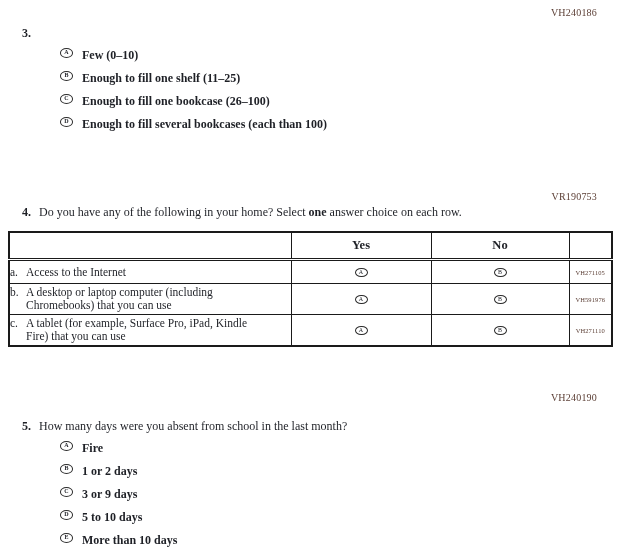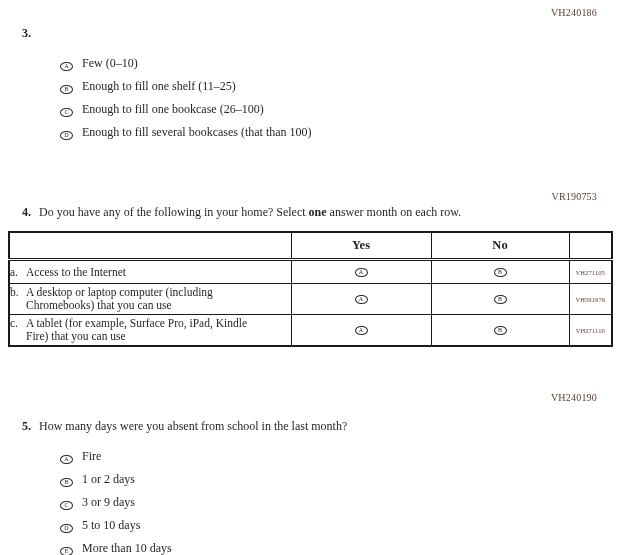--- a/index.html
+++ b/index.html
@@ -16,21 +16,21 @@
     right: 26px;
     font-size: 10px;
     letter-spacing: 0.2px;
     color: #5d4037;
   }
   .question { position: absolute; left: 22px; }
   .q-row { display: flex; font-size: 12px; line-height: 15px; }
   .q-num { font-weight: bold; width: 17px; flex-shrink: 0; }
   .q-text b { font-weight: bold; }
   .opts { margin-left: 38px; margin-top: 7px; }
-  .opt-row { display: flex; align-items: flex-end; height: 23px; }
+  .opt-row { display: flex; align-items: flex-start; height: 23px; font-weight: bold; }
   .bubble {
     display: inline-block; box-sizing: border-box;
     width: 13px; height: 9.5px;
     border: 1px solid #2b2b2b; border-radius: 50%;
     font-size: 6px; line-height: 7.5px; text-align: center;
     flex-shrink: 0; overflow: hidden;
   }
   .opt-row .bubble { margin-right: 9px; }
   .opt-label { font-size: 12px; }
 
@@ -79,29 +79,29 @@
     <div class="opt-row">
       <span class="bubble">B</span>
       <span class="opt-label">Enough to fill one shelf (11–25)</span>
     </div>
     <div class="opt-row">
       <span class="bubble">C</span>
       <span class="opt-label">Enough to fill one bookcase (26–100)</span>
     </div>
     <div class="opt-row">
       <span class="bubble">D</span>
-      <span class="opt-label">Enough to fill several bookcases (that than 100)</span>
+      <span class="opt-label">Enough to fill several bookcases (each than 100)</span>
     </div>
   </div>
 </section>
 
 <section class="question" style="top:205px">
   <div class="q-row">
     <span class="q-num">4.</span>
-    <span class="q-text"><span>Do you have any of the following in your home? Select </span><b>one</b><span> answer month on each row.</span></span>
+    <span class="q-text"><span>Do you have any of the following in your home? Select </span><b>one</b><span> answer choice on each row.</span></span>
   </div>
 </section>
 
 <table class="qtable">
   <colgroup>
     <col style="width:282px">
       <col style="width:140px">
       <col style="width:138px">
       <col style="width:43px">
   </colgroup>

